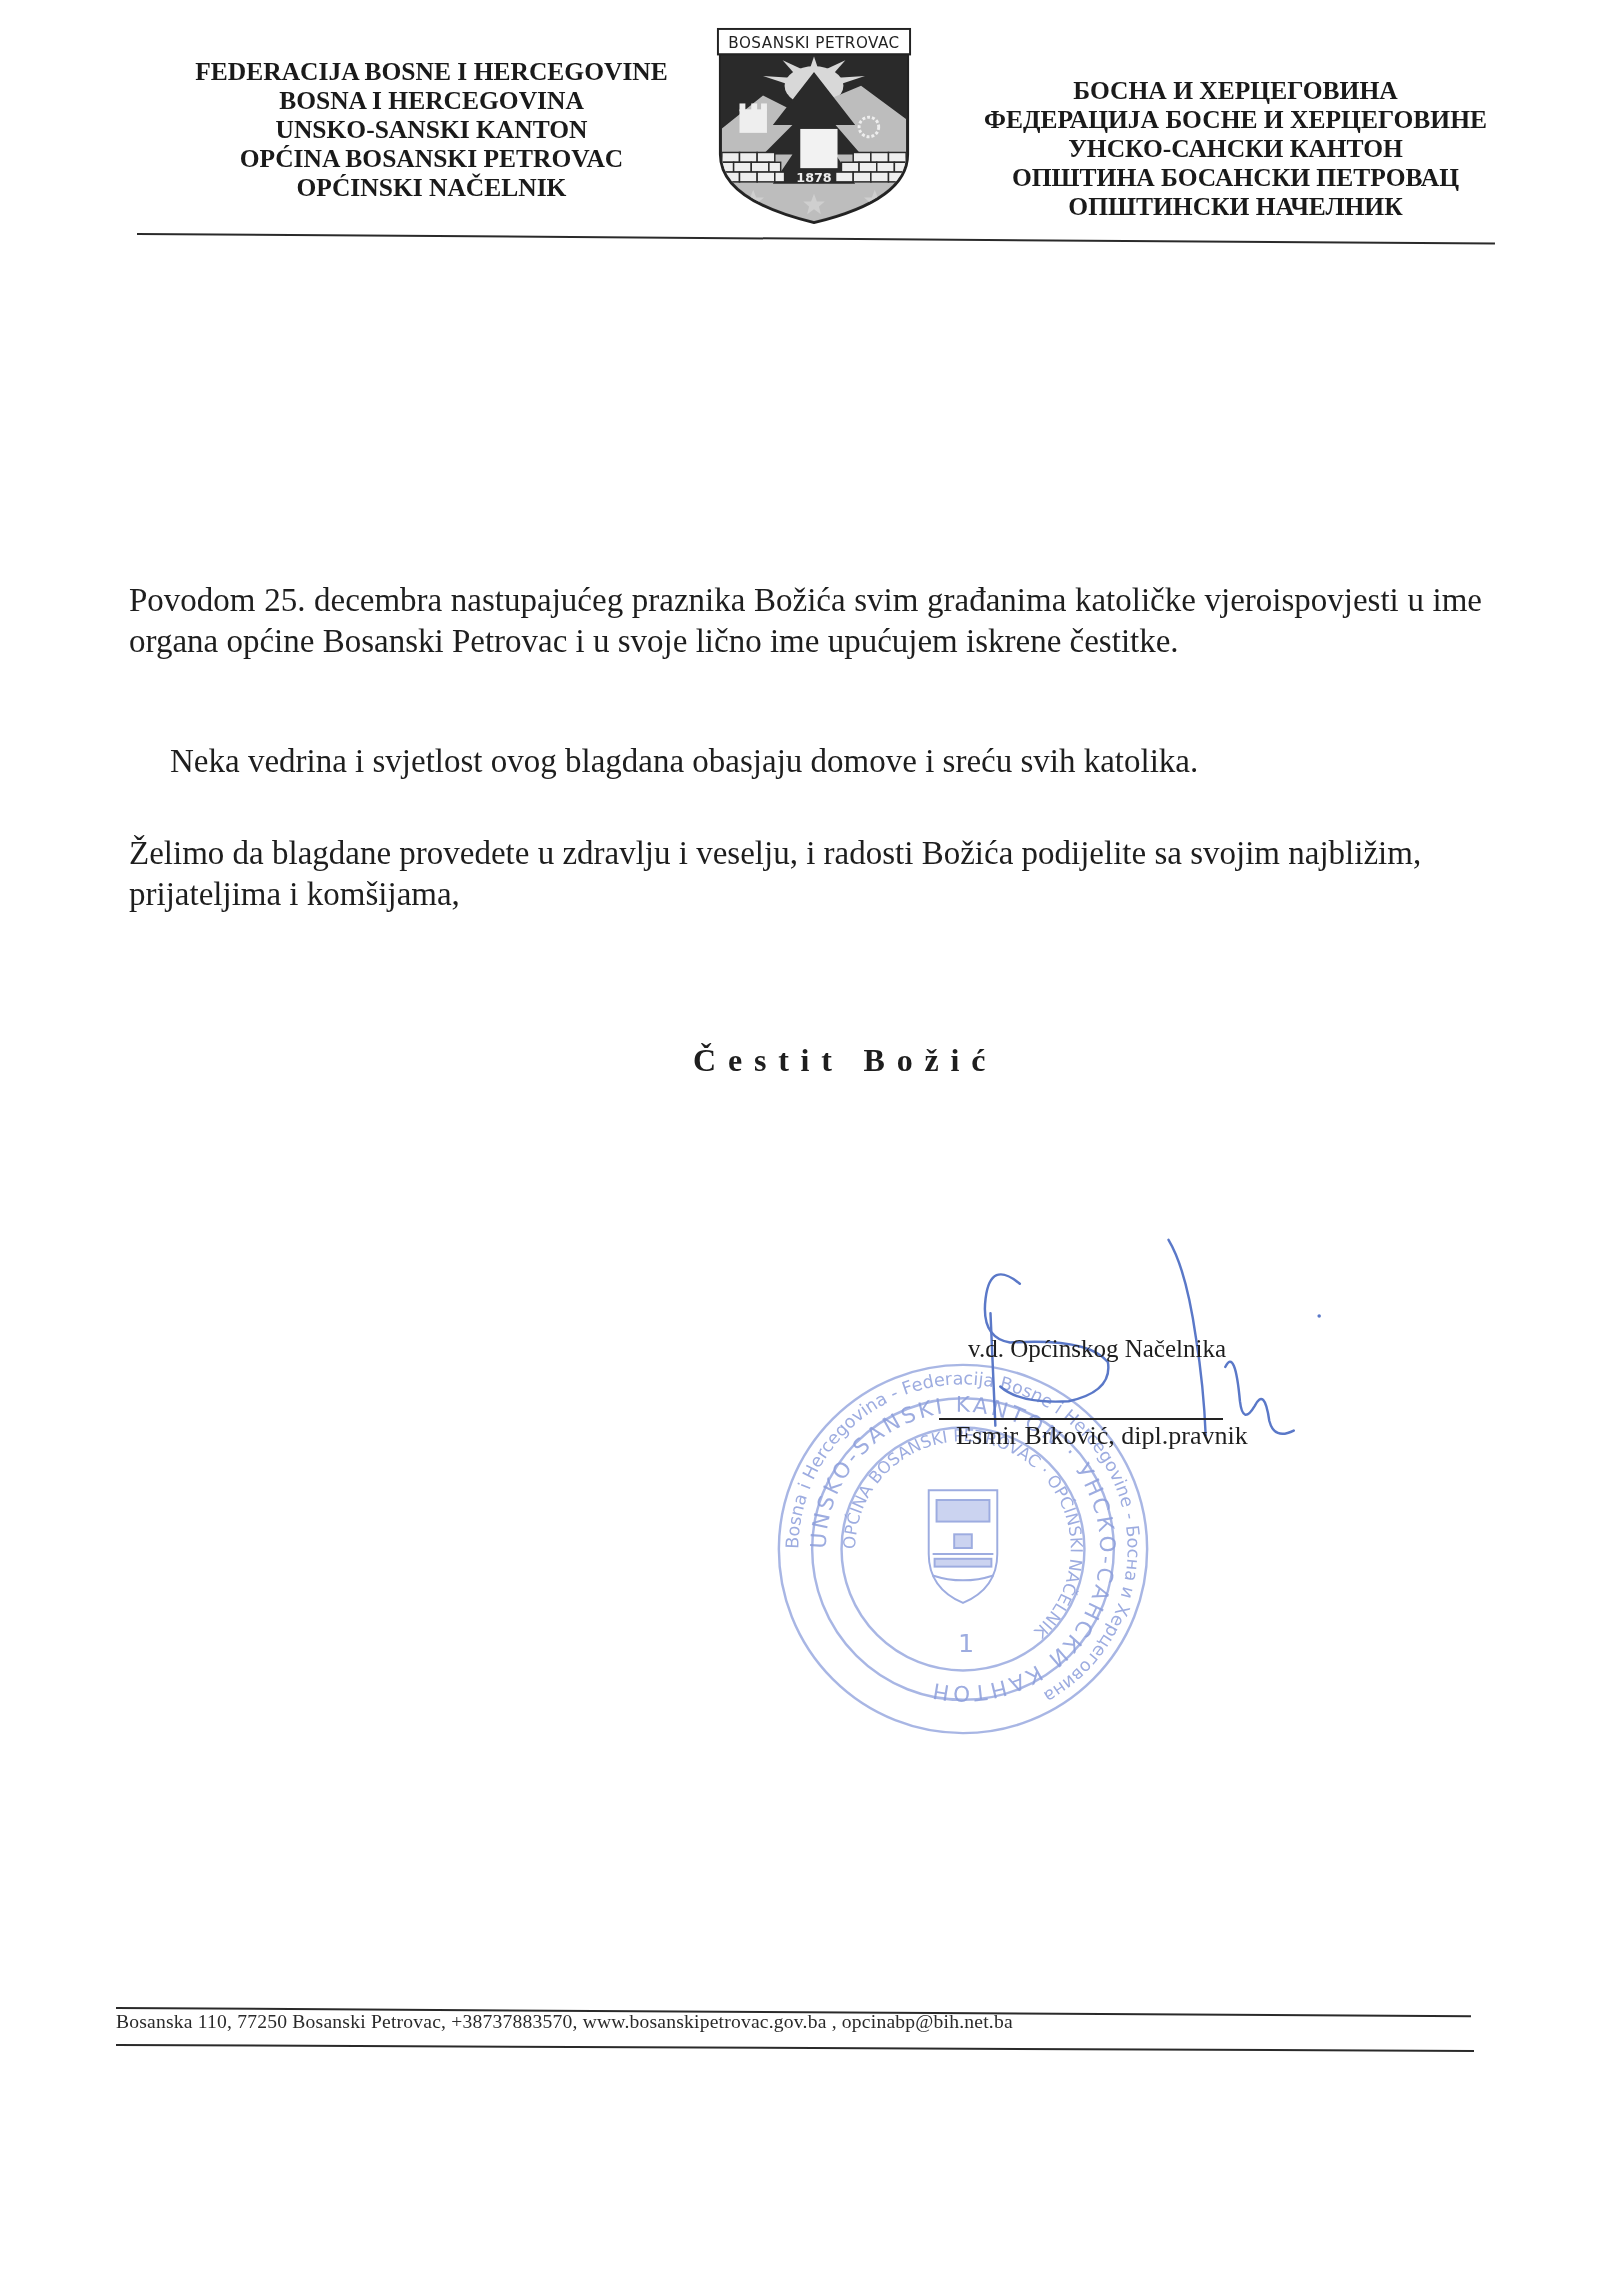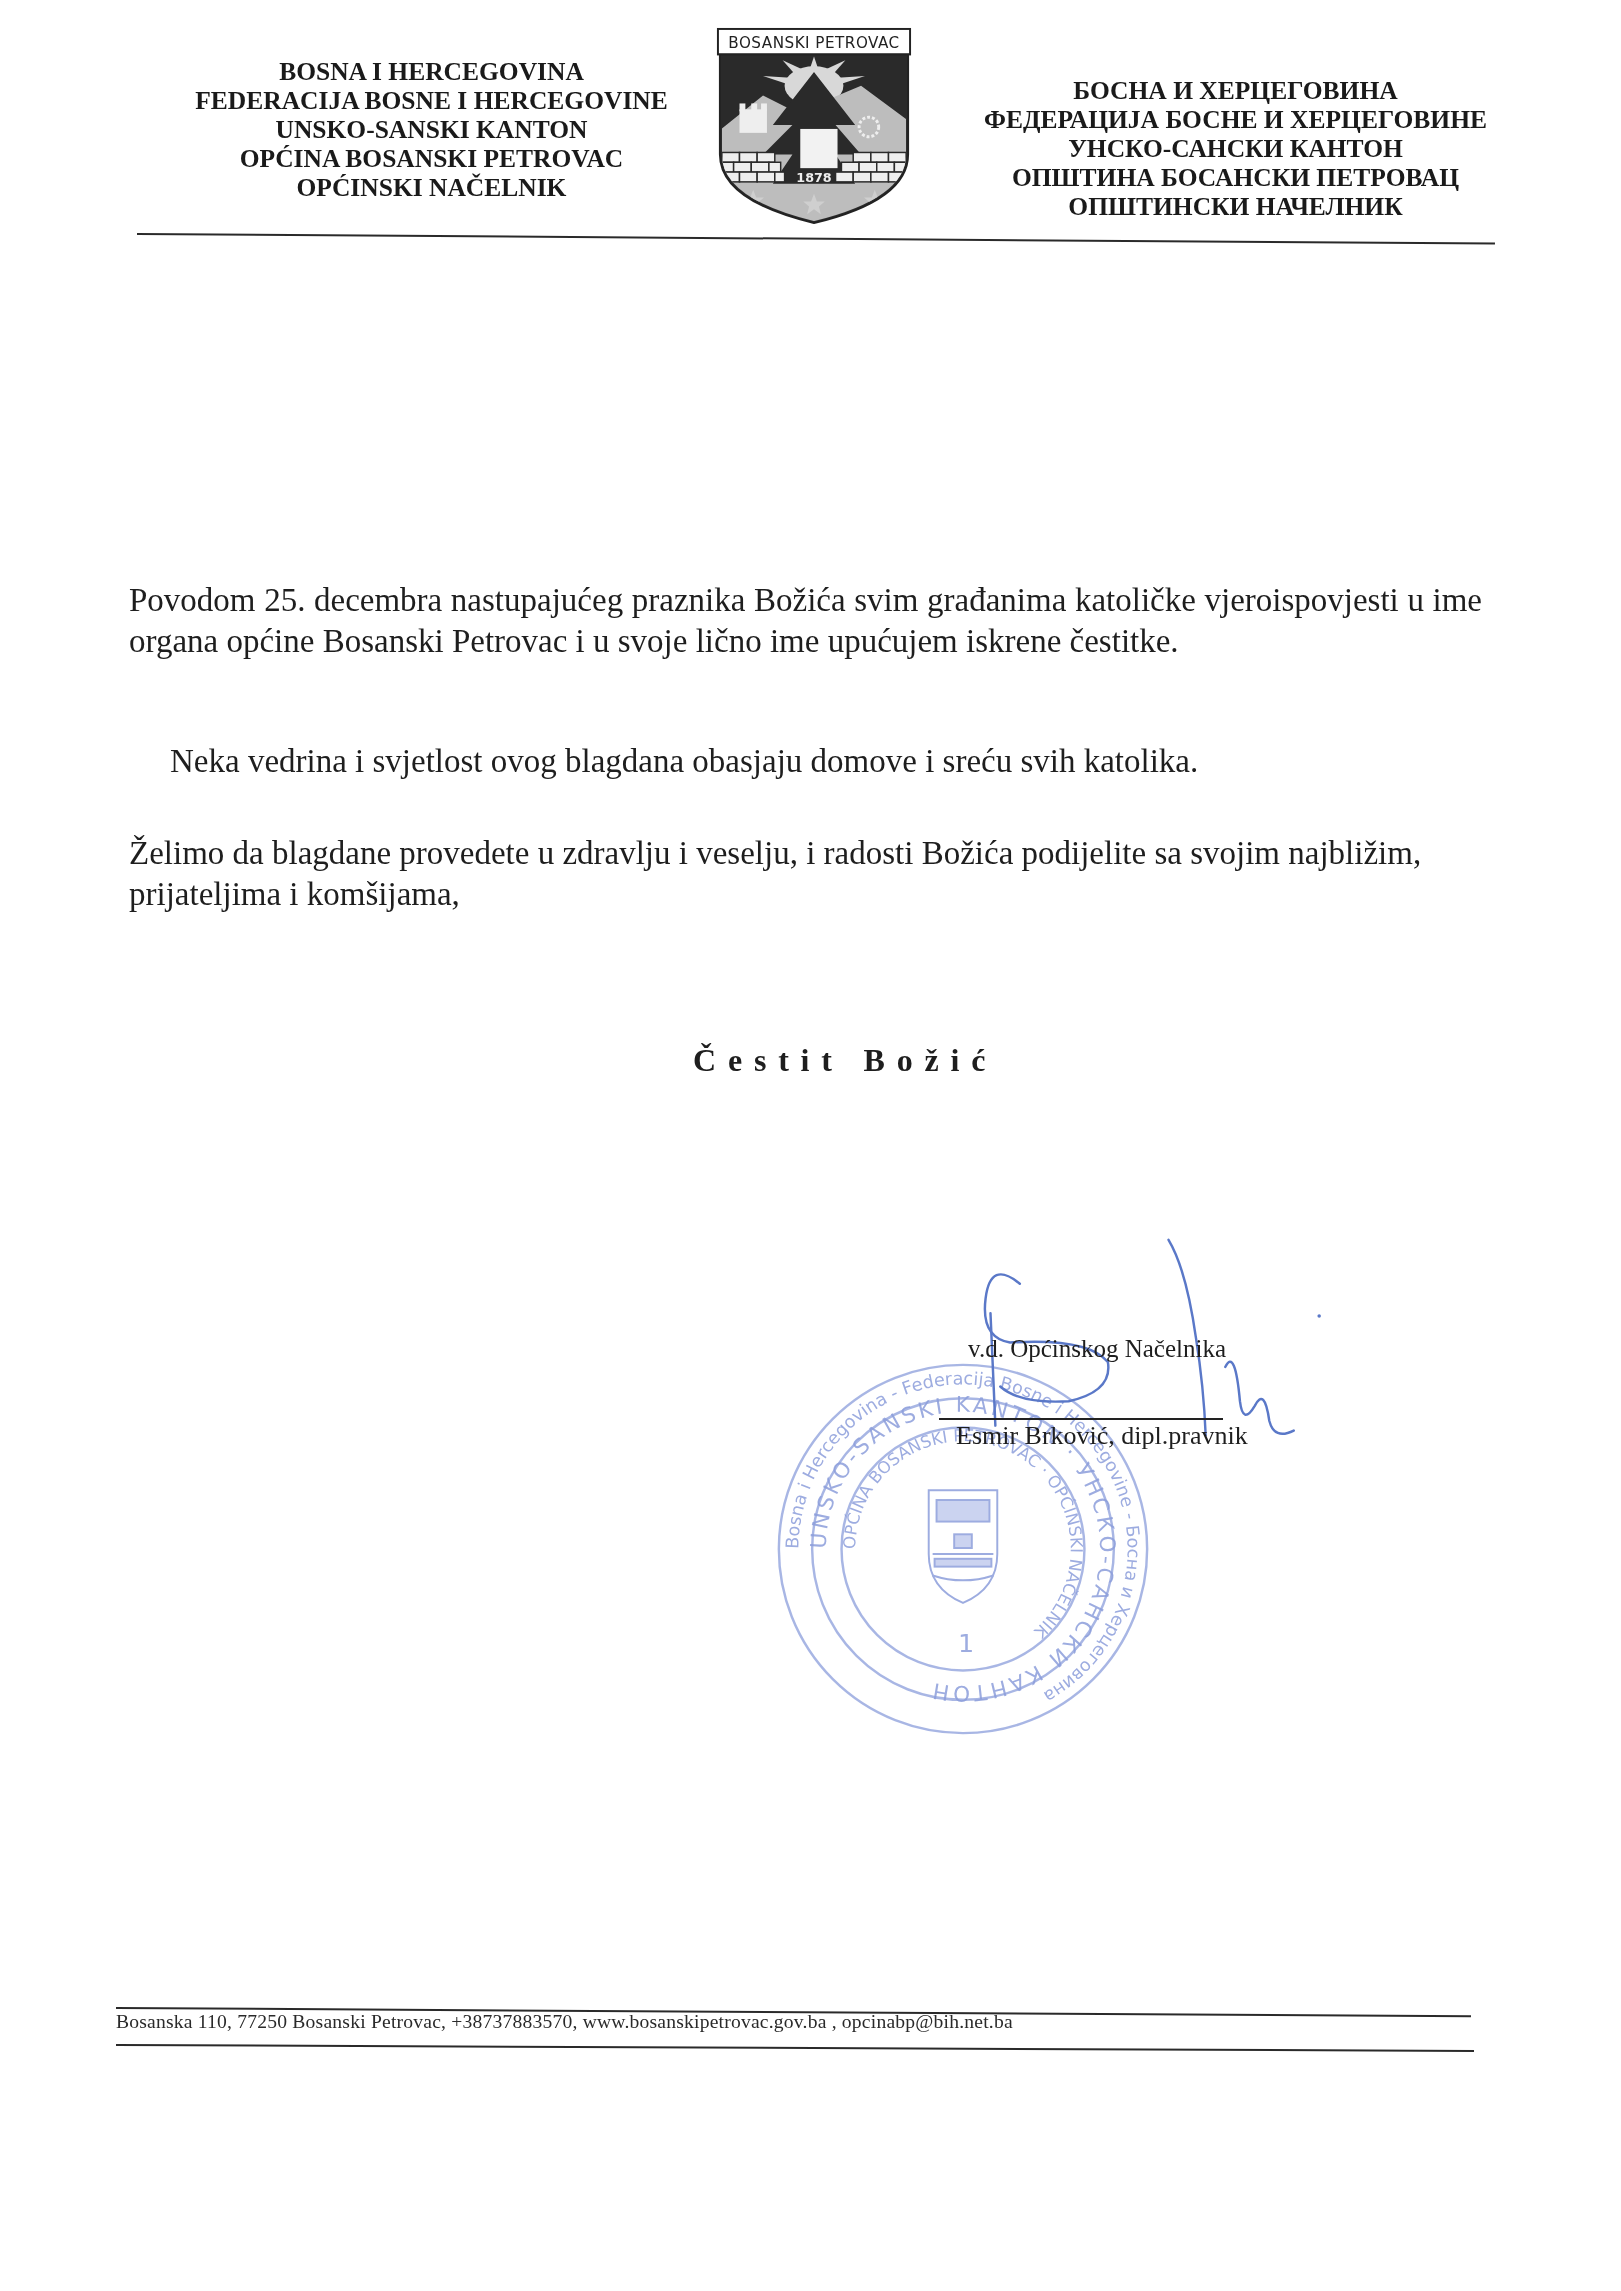--- a/index.html
+++ b/index.html
@@ -29,22 +29,22 @@
   .sig-name { position: absolute; left: 956px; top: 1421px; font-size: 26px; white-space: nowrap; color: #1e1e1e; }
 
   .rule-foot-1 { position: absolute; left: 116px; top: 2007px; width: 1355px; height: 2px; background: #2a2a2a; transform: rotate(0.35deg); transform-origin: left center; }
   .rule-foot-2 { position: absolute; left: 116px; top: 2044px; width: 1358px; height: 2px; background: #2a2a2a; transform: rotate(0.25deg); transform-origin: left center; }
   .footer-text { position: absolute; left: 116px; top: 2011px; font-family: Liberation Serif, serif; font-size: 19.6px; color: #2a2a2a; white-space: nowrap; letter-spacing: 0.2px; }
 </style>
 </head>
 <body>
 
 <div class="hdr-block hdr-left">
+  <div>FEDERACIJA BOSNE I HERCEGOVINE</div>
   <div>BOSNA I HERCEGOVINA</div>
-  <div>FEDERACIJA BOSNE I HERCEGOVINE</div>
   <div>UNSKO-SANSKI KANTON</div>
   <div>OPĆINA BOSANSKI PETROVAC</div>
   <div>OPĆINSKI NAČELNIK</div>
 </div>
 
 <div class="crest">
   <svg width="200" height="198" viewBox="0 0 204 202">
     <defs>
       <clipPath id="shieldClip">
         <path d="M8 26 L196 26 L196 130 Q196 175 102 198 Q8 175 8 130 Z"></path>

